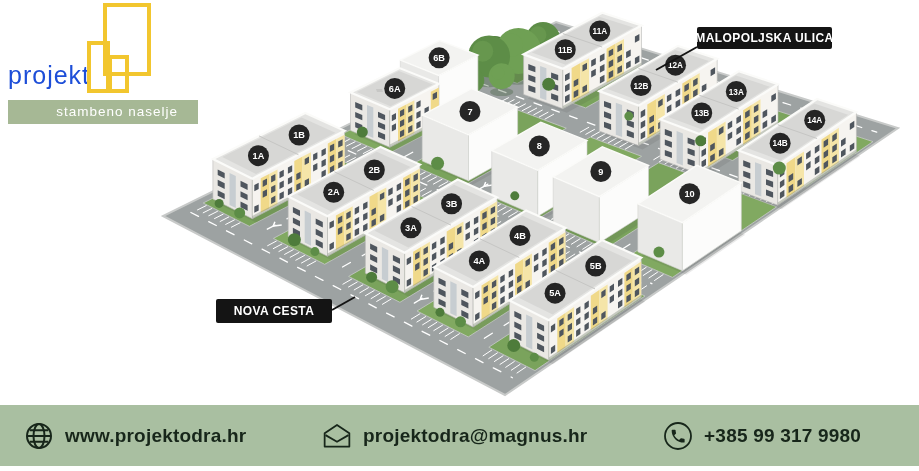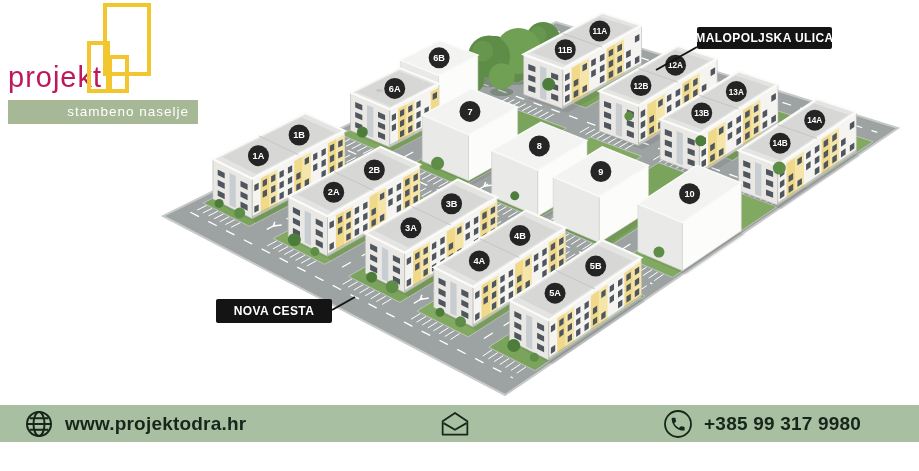--- a/index.html
+++ b/index.html
@@ -1,29 +1,29 @@
 <!DOCTYPE html>
 <html><head>
 <meta charset="utf-8">
 <style>
   html,body{margin:0;padding:0;background:#ffffff;font-family:"Liberation Sans",sans-serif;}
   .page{position:relative;width:919px;height:471px;overflow:hidden;background:#fff;}
   #scene{position:absolute;left:0;top:0;font-family:"Liberation Sans",sans-serif;}
   
   .logo{position:absolute;left:0;top:0;width:215px;height:132px;z-index:6;}
-  .brand-prefix{position:absolute;left:8px;top:63px;font-size:29px;color:#be185d;letter-spacing:1px;line-height:1;}
+  .brand-prefix{position:absolute;left:8px;top:63px;font-size:25px;color:#1d4ed8;letter-spacing:1px;line-height:1;}
   .mark{position:absolute;border:4px solid #f2c62e;box-sizing:border-box;background:transparent;}
   .m1{left:103px;top:3px;width:48px;height:73px;}
   .m2{left:87px;top:41px;width:23px;height:52px;}
   .m3{left:108px;top:55px;width:21px;height:38px;}
   .brand-suffix{position:absolute;left:118px;top:56px;font-size:42px;font-weight:600;color:#1d1d1d;letter-spacing:1px;line-height:1;}
   .banner{position:absolute;left:8px;top:100px;width:190px;height:24px;background:#a6b895;}
-  .banner span{display:block;text-align:right;padding-right:9px;line-height:24px;font-size:13.5px;color:#ffffff;letter-spacing:1px;font-weight:500;}
+  .banner span{display:block;text-align:right;padding-right:20px;line-height:24px;font-size:13.5px;color:#ffffff;letter-spacing:1px;font-weight:500;}
   
-  .footer{position:absolute;left:0;top:405px;width:919px;height:37px;background:#a9bfa1;color:#17261a;
+  .footer{position:absolute;left:0;top:405px;width:919px;height:61px;background:#a9bfa1;color:#17261a;
           display:flex;align-items:center;justify-content:space-between;
           padding:0 58px 0 24px;box-sizing:border-box;z-index:6;}
   .contact{display:flex;align-items:center;gap:11px;font-size:19px;font-weight:700;letter-spacing:0.2px;white-space:nowrap;}
   .cicon{width:30px;height:30px;flex:none;display:block;}
 </style>
 </head>
 <body>
 
 <div class="page">
 
@@ -1005,20 +1005,21 @@
         <ellipse cx="15" cy="15" rx="5.5" ry="12" fill="none" stroke="currentColor" stroke-width="2"></ellipse>
         <path d="M3.5 15h23 M5.8 9.2h18.4 M5.8 20.8h18.4" fill="none" stroke="currentColor" stroke-width="2"></path>
       </svg>
       <span>www.projektodra.hr</span>
     </div>
     <div class="contact">
       <svg class="cicon" viewBox="0 0 34 30">
         <path d="M3 12 L17 2.5 L31 12 V27 H3 Z" fill="none" stroke="currentColor" stroke-width="2" stroke-linejoin="round"></path>
         <path d="M4 14 L17 21.5 L30 14" fill="none" stroke="currentColor" stroke-width="2" stroke-linejoin="round"></path>
       </svg>
+      <span>projektodra@magnus.hr</span>
     </div>
     <div class="contact">
       <svg class="cicon" viewBox="0 0 30 30">
         <circle cx="15" cy="15" r="13" fill="none" stroke="currentColor" stroke-width="1.8"></circle>
         <path transform="translate(6.5 6.5) scale(0.72)" fill="currentColor" d="M6.62 10.79c1.44 2.83 3.76 5.14 6.59 6.59l2.2-2.21c.27-.27.67-.36 1.02-.24 1.12.37 2.33.57 3.57.57.55 0 1 .45 1 1V20c0 .55-.45 1-1 1-9.39 0-17-7.61-17-17 0-.55.45-1 1-1h3.5c.55 0 1 .45 1 1 0 1.25.2 2.45.57 3.57.11.35.03.74-.25 1.02l-2.2 2.2z"></path>
       </svg>
       <span>+385 99 317 9980</span>
     </div>
   </div>
 </div>

